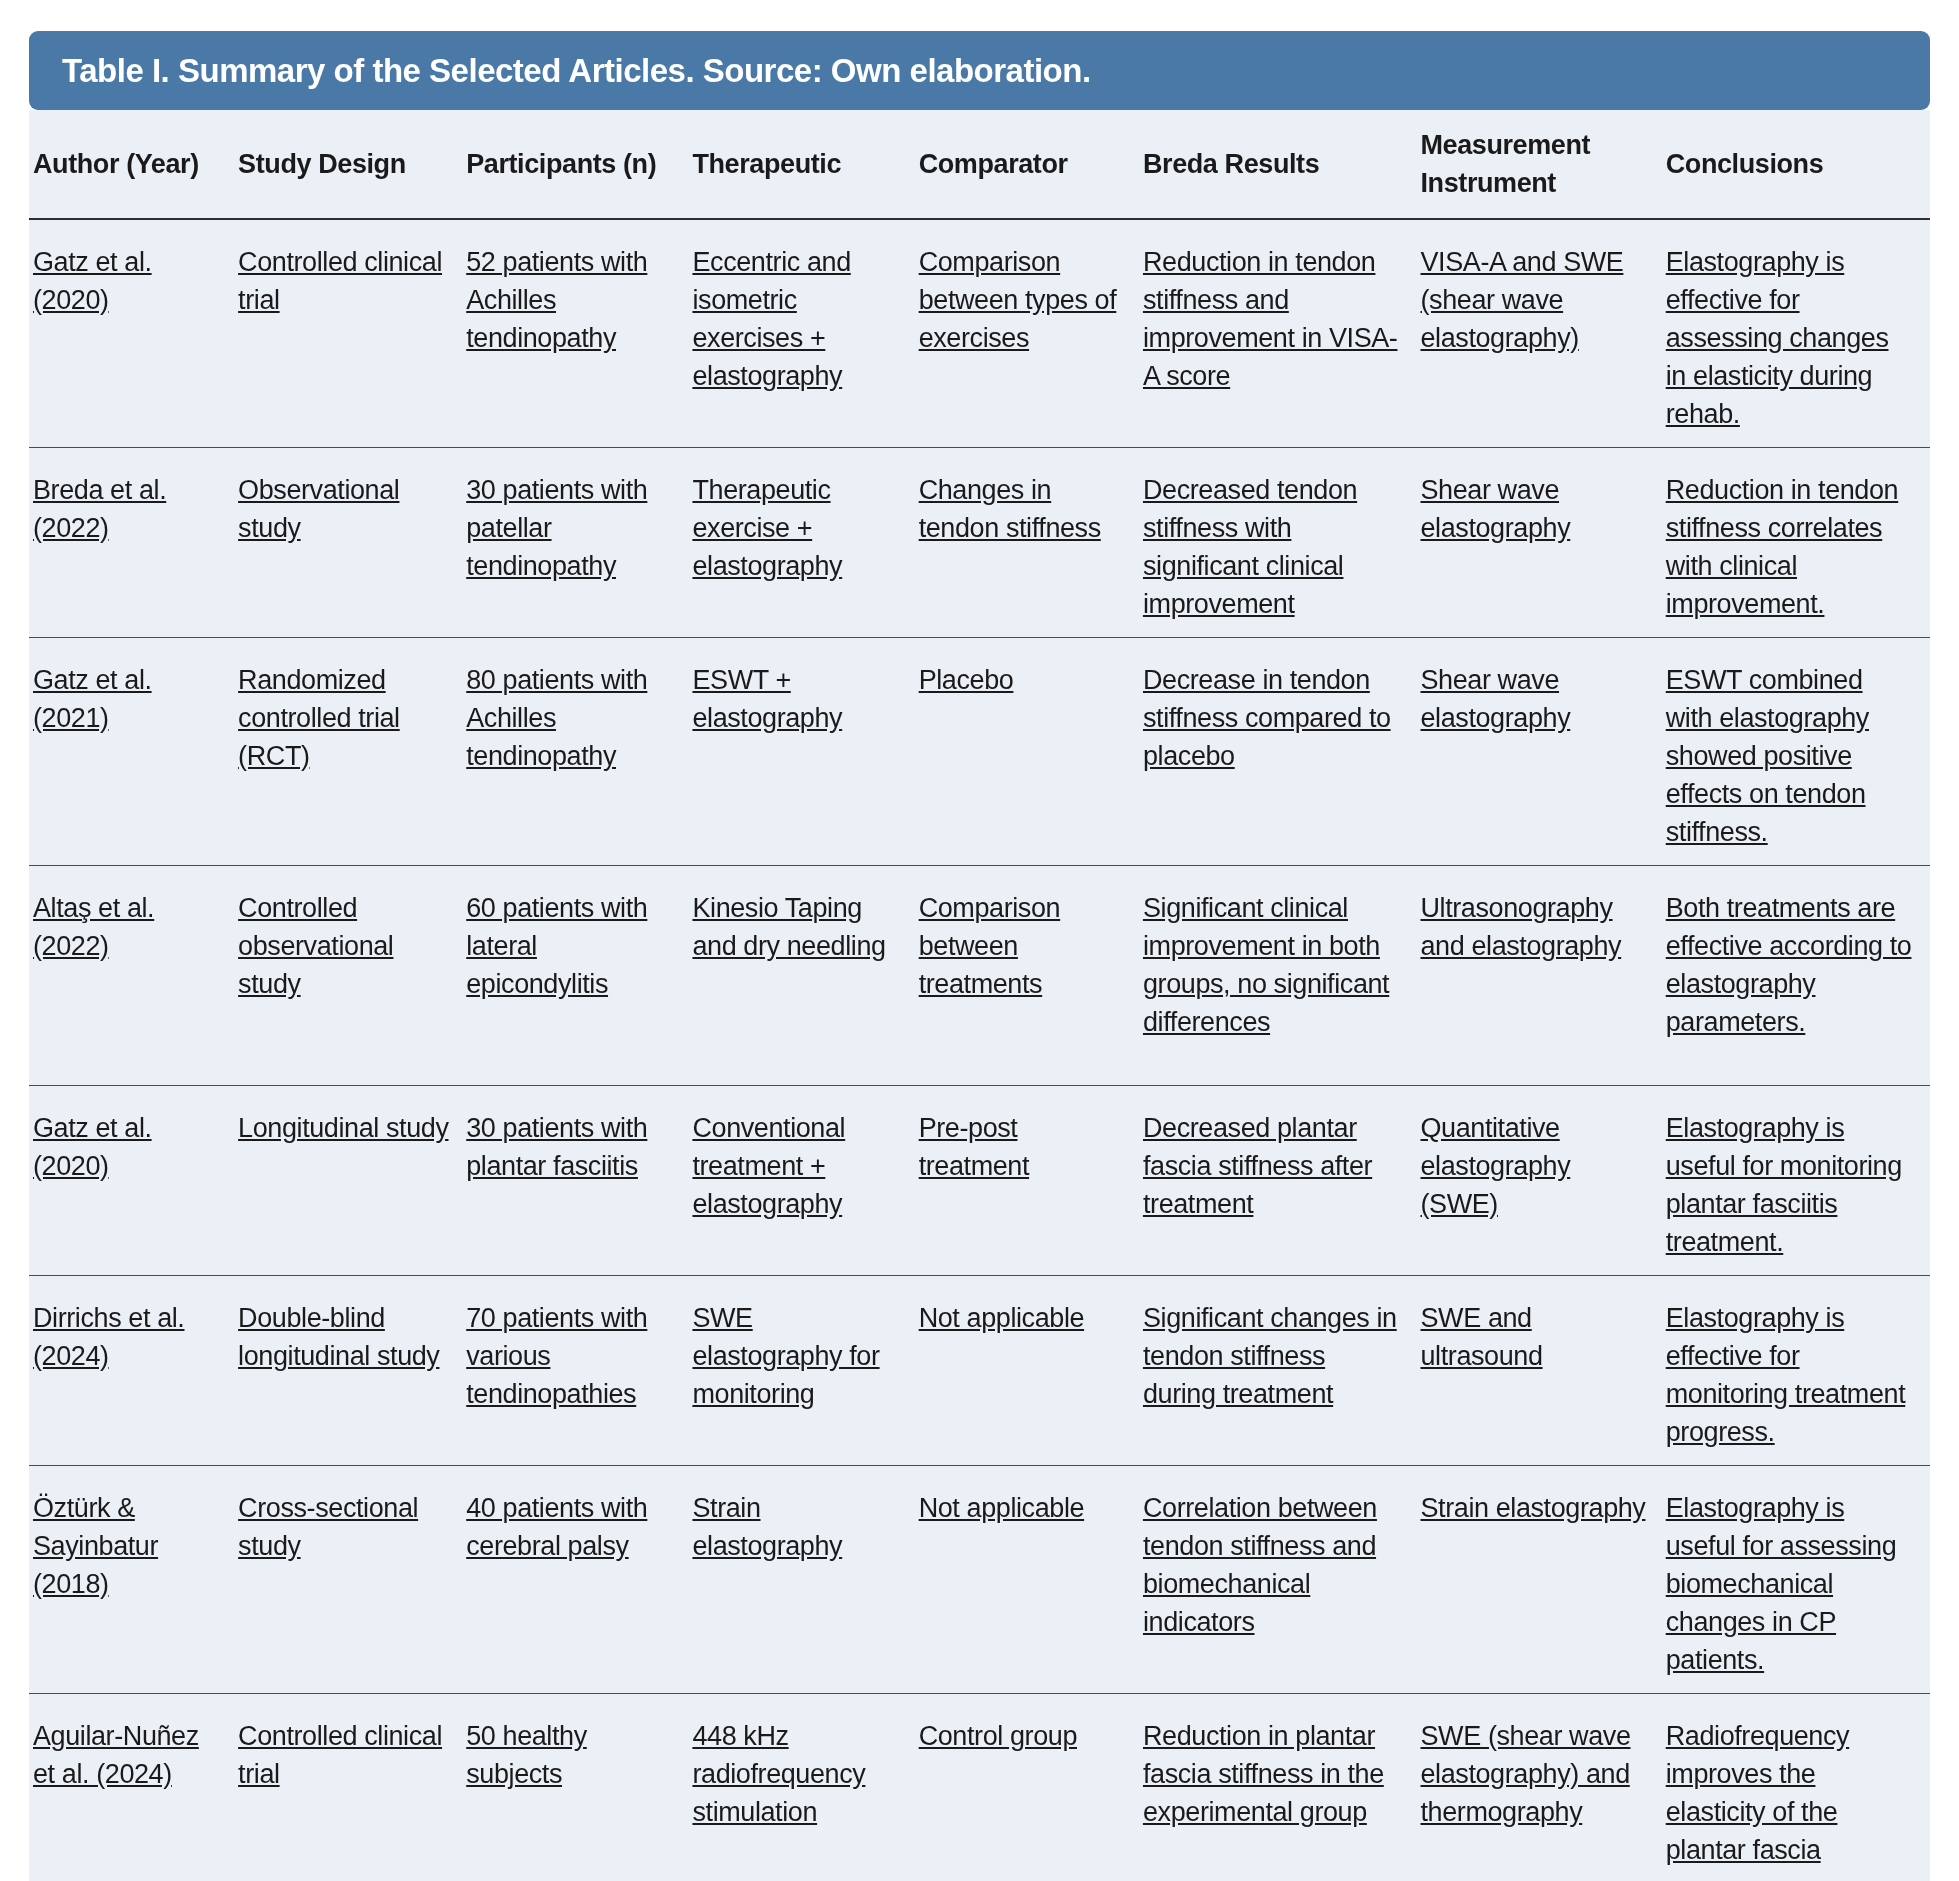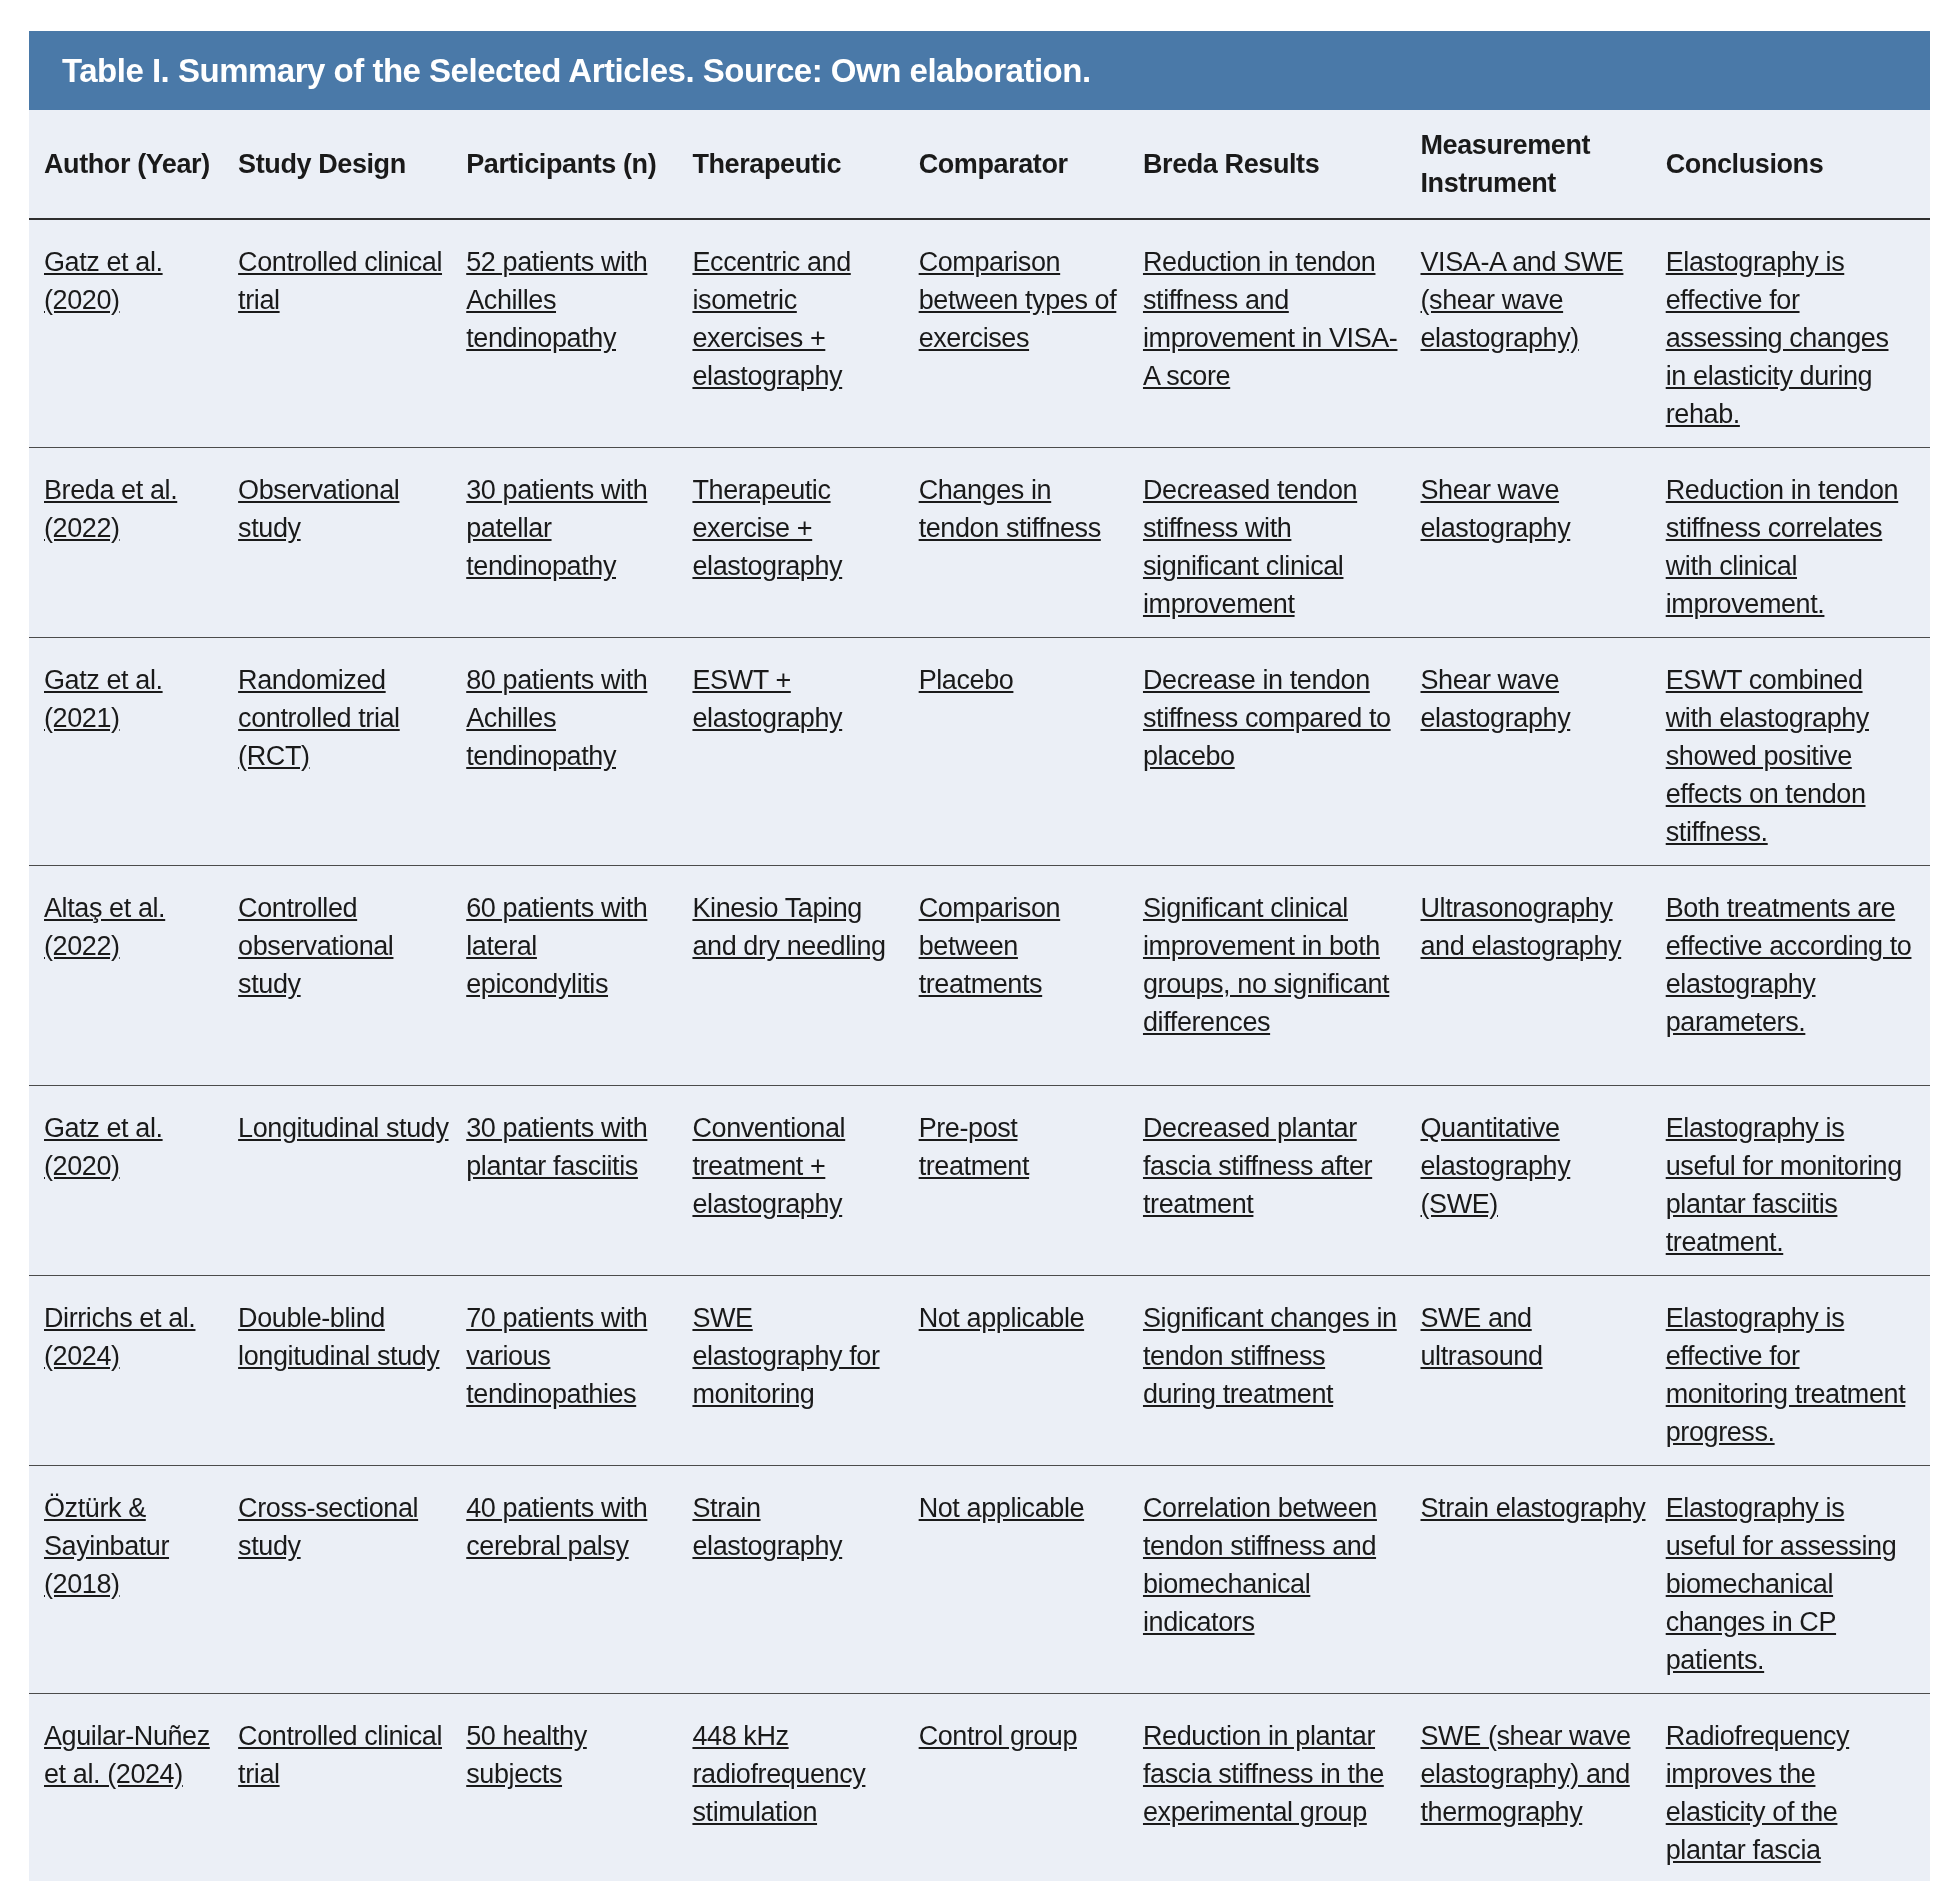--- a/index.html
+++ b/index.html
@@ -19,20 +19,21 @@
     width: 1901px;
   }
   .title-bar {
     background: #4a79a8;
     color: #ffffff;
     font-size: 33px;
     font-weight: bold;
     letter-spacing: -0.015em;
     padding: 22px 17.5px 22px 33px;
     line-height: 35px;
+    border-radius: 9px;
   }
   table.articles {
     border-collapse: collapse;
     table-layout: fixed;
     width: 100%;
     background: #ebeff6;
   }
   col.c1 { width: 11.0%; }
   col.c2 { width: 12.0%; }
   col.c3 { width: 11.9%; }
@@ -44,21 +45,21 @@
   th, td {
     box-sizing: border-box;
     text-align: left;
     font-size: 27px;
     line-height: 38px;
     letter-spacing: -0.015em;
     padding: 23px 15.7px 14px 0;
     vertical-align: top;
     word-wrap: break-word;
   }
-  th:first-child, td:first-child { padding-left: 15px; }
+  th:first-child, td:first-child { padding-left: 4px; }
   thead th {
     font-weight: bold;
     height: 109px;
     vertical-align: middle;
     padding-top: 0;
     padding-bottom: 0;
     border-bottom: 2.6px solid #2e2e2e;
   }
   tbody tr { border-bottom: 1.7px solid #4b4b4b; text-decoration: underline; }
   tr.tall td  { height: 220px; }

